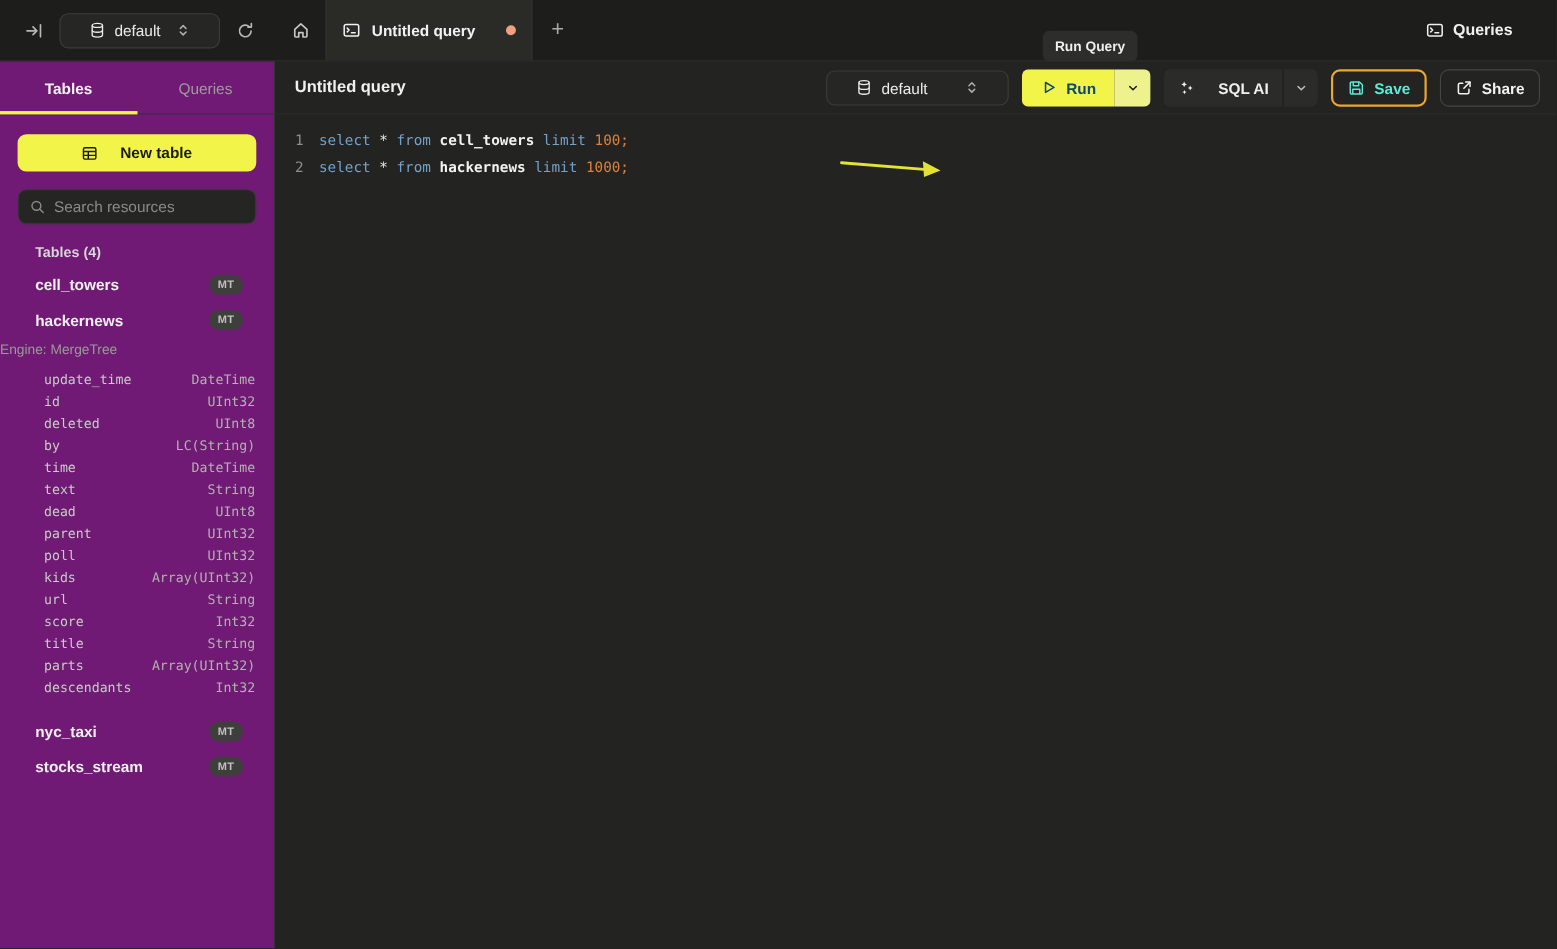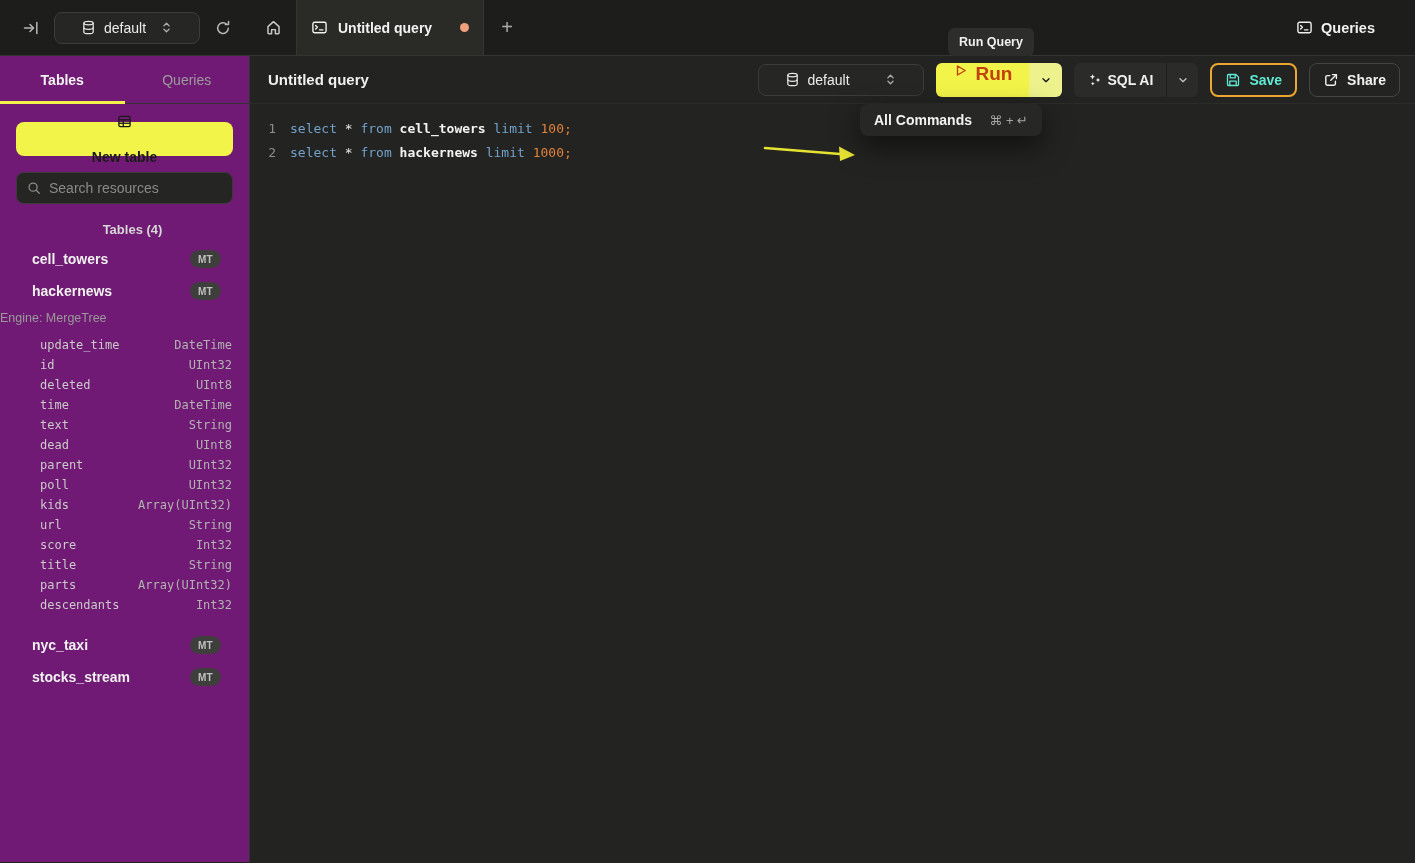--- a/index.html
+++ b/index.html
@@ -28,46 +28,46 @@
   
   .content { display:flex; height:806px; }
   .sidebar { width:250px; flex:none; background:#701a75; border-right:1px solid #343432; display:flex; flex-direction:column; }
   .main { flex:1; background:#232321; position:relative; }
 
   
   .sidebar-tabs { height:48px; flex:none; display:flex; border-bottom:1px solid #343432; position:relative; }
   .s-tab { flex:1; display:flex; align-items:center; justify-content:center; font-size:14px; color:#9c9c9a; cursor:pointer; }
   .s-tab.active { color:#f2f2f0; font-weight:700; }
   .s-underline { position:absolute; left:0; bottom:-1px; width:125px; height:3px; background:#f3f449; }
-  .newtable-btn { margin:18px 16px 0; height:34px; background:#f3f449; border:none; border-radius:8px; display:flex; align-items:center; justify-content:center; gap:20px; color:#1a1a18; font-size:14px; font-weight:600; cursor:pointer;flex-direction:column; }
+  .newtable-btn { margin:18px 16px 0; height:34px; background:#f3f449; border:none; border-radius:8px; display:flex; align-items:center; justify-content:center; gap:20px; color:#1a1a18; font-size:14px; font-weight:600; cursor:pointer; }
   .search-box { margin:16px 16px 0; height:32px; border:1px solid #3a3a38; background:#252523; border-radius:8px; display:flex; align-items:center; gap:8px; padding:0 10px; color:#8a8a88; }
   .search-box input { border:none; background:transparent; outline:none; color:#d0d0ce; font-size:14px; width:100%; font-family:inherit; }
   .search-box input::placeholder { color:#8a8a88; }
-  .section-label { margin:18px 16px 2px 32px; font-size:13px; font-weight:600; color:#d6d6d4;text-align:center; }
+  .section-label { margin:18px 16px 2px 32px; font-size:13px; font-weight:600; color:#d6d6d4; }
   .table-row { height:32px; display:flex; align-items:center; padding:0 28px 0 32px; cursor:pointer; }
   .table-row.first { margin-top:4px; }
   .table-row.gap { margin-top:8px; }
   .table-name { font-size:14px; font-weight:600; color:#f0f0ee; }
   .badge { margin-left:auto; width:31px; height:18px; border-radius:9px; background:#3e3e3c; color:#c0c0be; font-size:10px; font-weight:700; letter-spacing:.4px; display:flex; align-items:center; justify-content:center; }
   .engine-row { height:22px; display:flex; align-items:center; font-size:12.5px; color:#9a9a98; }
   .columns { padding:6px 0; }
   .col-row { height:20px; display:flex; align-items:center; padding:0 17px 0 40px; font-family:"DejaVu Sans Mono","Liberation Mono",monospace; font-size:12px; cursor:pointer; }
   .col-name { color:#cacac8; }
   .col-type { margin-left:auto; color:#b2b2b0; }
 
   
   .main-header { height:48px; border-bottom:1px solid #2c2c2a; display:flex; align-items:center; padding:0 15px 0 18px; }
   .page-title { font-size:15px; font-weight:600; color:#f0f0ee; }
   .toolbar { margin-left:auto; display:flex; align-items:center; gap:12px; }
   .toolbar .db-select { width:166px; flex:none; }
   .run-btn { height:34px; display:flex; border-radius:6px; overflow:hidden; cursor:pointer; }
-  .run-main { background:#f3f449; color:#c2410c; display:flex; align-items:flex-start; gap:8px; padding:0 17px; font-size:19px; font-weight:600; }
+  .run-main { background:#f3f449; color:#0c4a6e; display:flex; align-items:center; gap:8px; padding:0 17px; font-size:14px; font-weight:600; }
   .run-caret { width:33px; background:#edf28d; color:#1a1a18; display:flex; align-items:center; justify-content:center; }
   .sqlai-btn { height:34px; background:#2b2b29; border-radius:6px; display:flex; align-items:stretch; cursor:pointer; }
-  .sqlai-main { display:flex; align-items:center; gap:4px; padding:0 13px; font-size:14px; font-weight:600; color:#f0f0ee; }
+  .sqlai-main { display:flex; align-items:center; gap:20px; padding:0 13px; font-size:14px; font-weight:600; color:#f0f0ee; }
   .sqlai-caret { width:32px; display:flex; align-items:center; justify-content:center; color:#c0c0be; border-left:1px solid #1d1d1b; }
   .save-btn { height:34px; border:2px solid #eda62f; border-radius:8px; background:transparent; color:#5eead4; display:flex; align-items:center; gap:8px; padding:0 13px; font-size:14px; font-weight:600; cursor:pointer; font-family:inherit; }
   .share-btn { height:34px; border:1px solid #454543; border-radius:8px; background:transparent; color:#f2f2f0; display:flex; align-items:center; gap:8px; padding:0 13px; font-size:14px; font-weight:600; cursor:pointer; font-family:inherit; }
 
   
   .editor { padding-top:12px; font-family:"DejaVu Sans Mono","Liberation Mono",monospace; font-size:13px; }
   .code-line { height:24px; display:flex; align-items:center; }
   .line-num { width:26px; text-align:right; color:#8e8e8c; flex:none; }
   .code { margin-left:14px; white-space:pre; }
   .tok.kw { color:#72a2cc; }
@@ -209,20 +209,24 @@
           <span class="col-name">id</span>
           <span class="col-type">UInt32</span>
         </div>
 
         <div class="col-row">
           <span class="col-name">deleted</span>
           <span class="col-type">UInt8</span>
         </div>
 
 
+        <div class="col-row">
+          <span class="col-name">by</span>
+          <span class="col-type">LC(String)</span>
+        </div>
 
         <div class="col-row">
           <span class="col-name">time</span>
           <span class="col-type">DateTime</span>
         </div>
 
         <div class="col-row">
           <span class="col-name">text</span>
           <span class="col-type">String</span>
         </div>
@@ -371,22 +375,18 @@
         <span class="line-num">2</span>
         <span class="code"><span class="tok kw">select </span><span class="tok pl">* </span><span class="tok kw">from </span><span class="tok id">hackernews </span><span class="tok kw">limit </span><span class="tok num">1000;</span></span>
       </div>
     </div>
   </div>
 </div>
 
 <div class="tooltip">Run Query</div>
 
 <div class="run-menu">
-  <div class="menu-item">
-    <span>All Commands</span>
-    <span class="shortcut">⌘ + ↵</span>
-  </div>
 </div>
 
 <svg class="annot-arrow" width="96" height="30" viewBox="0 0 96 30">
   <path d="M3 10 L78 16" stroke="#e5e332" stroke-width="2.6" stroke-linecap="round" fill="none"></path>
   <path d="M77 8.5 93 17 78 23z" fill="#e5e332"></path>
 </svg>
 
 </body></html>

